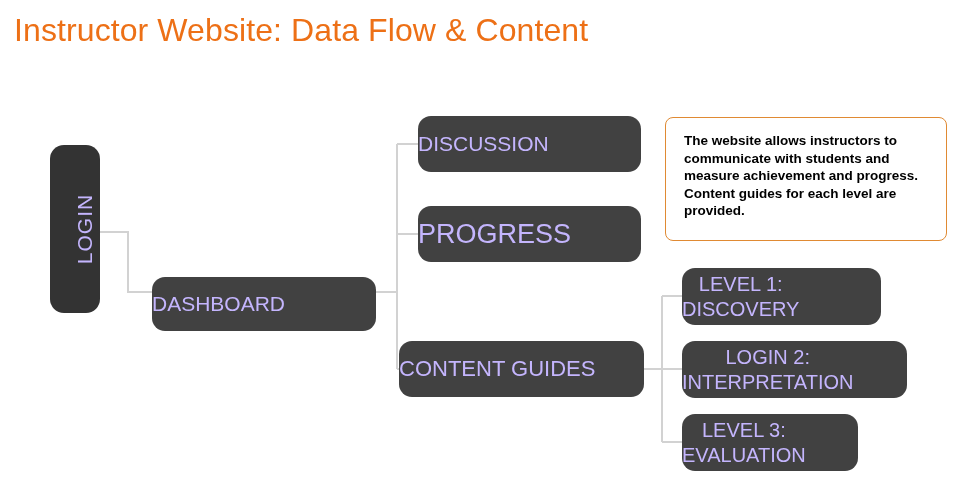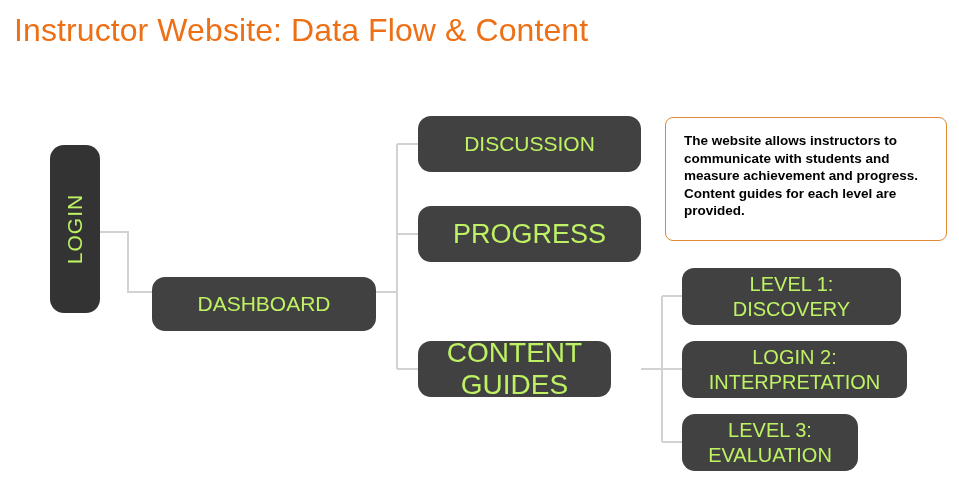--- a/index.html
+++ b/index.html
@@ -41,24 +41,23 @@
     width: 959px;
     height: 477px;
     pointer-events: none;
   }
 
   
   .node {
     position: absolute;
     background: #414141;
     border-radius: 13px;
-    color: #bef264;
+    color: #c4b5fd;
     display: flex;
     align-items: center;
-    justify-content: center;
     text-align: center;
     box-sizing: border-box;
     font-family: "Liberation Sans", sans-serif;
     font-weight: normal;
   }
   .node .label {
     display: block;
     white-space: pre-line;
   }
 
@@ -97,35 +96,34 @@
 
   #node-progress {
     left: 418px;
     top: 206px;
     width: 223px;
     height: 56px;
     font-size: 27px;
   }
 
   #node-content-guides {
-    left: 418px;
+    left: 399px;
     top: 341px;
-    width: 193px;
+    width: 245px;
     height: 56px;
-    font-size: 28px;
+    font-size: 22px;
   }
 
   #node-level1 {
     left: 682px;
     top: 268px;
-    width: 219px;
+    width: 199px;
     height: 57px;
     font-size: 20px;
     line-height: 25px;
-    border-radius: 12px;
   }
 
   #node-level2 {
     left: 682px;
     top: 341px;
     width: 225px;
     height: 57px;
     font-size: 20px;
     line-height: 25px;
   }

